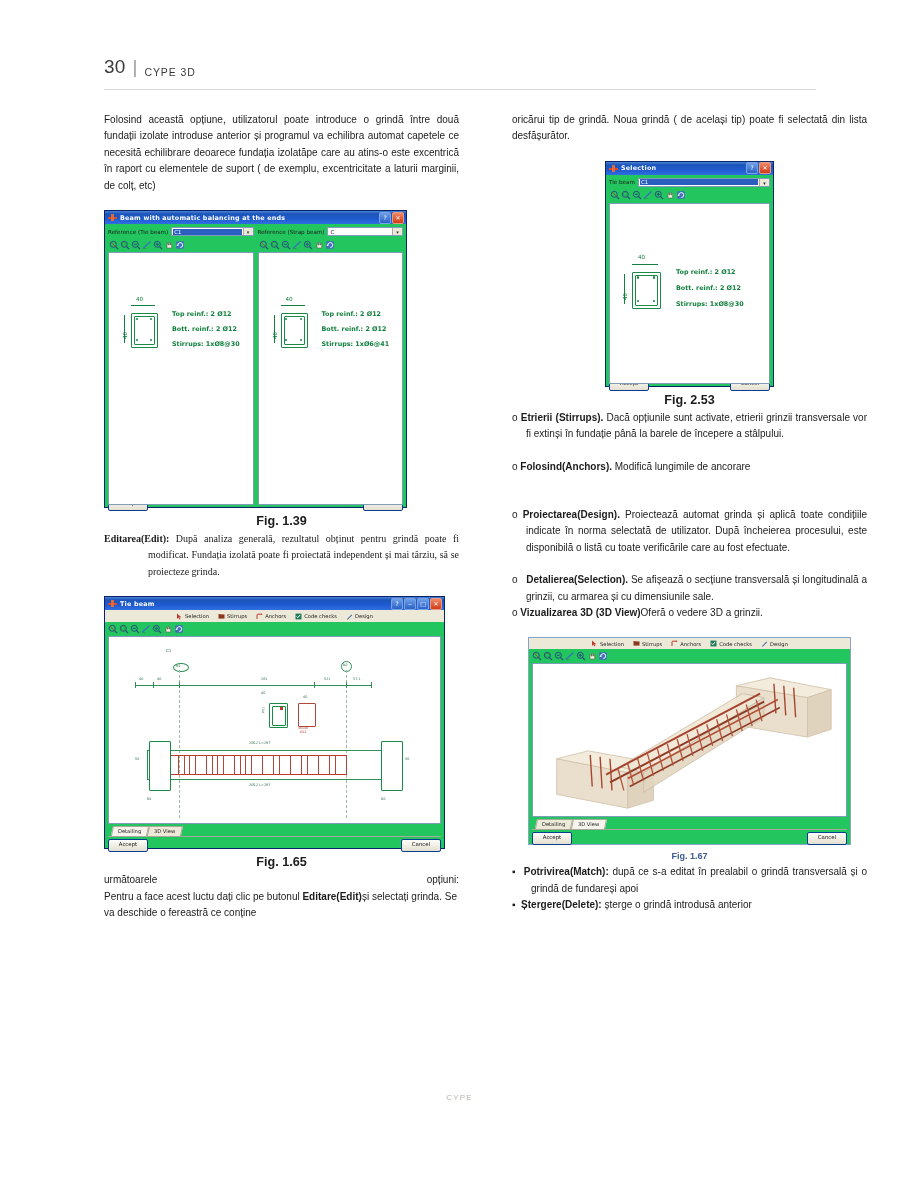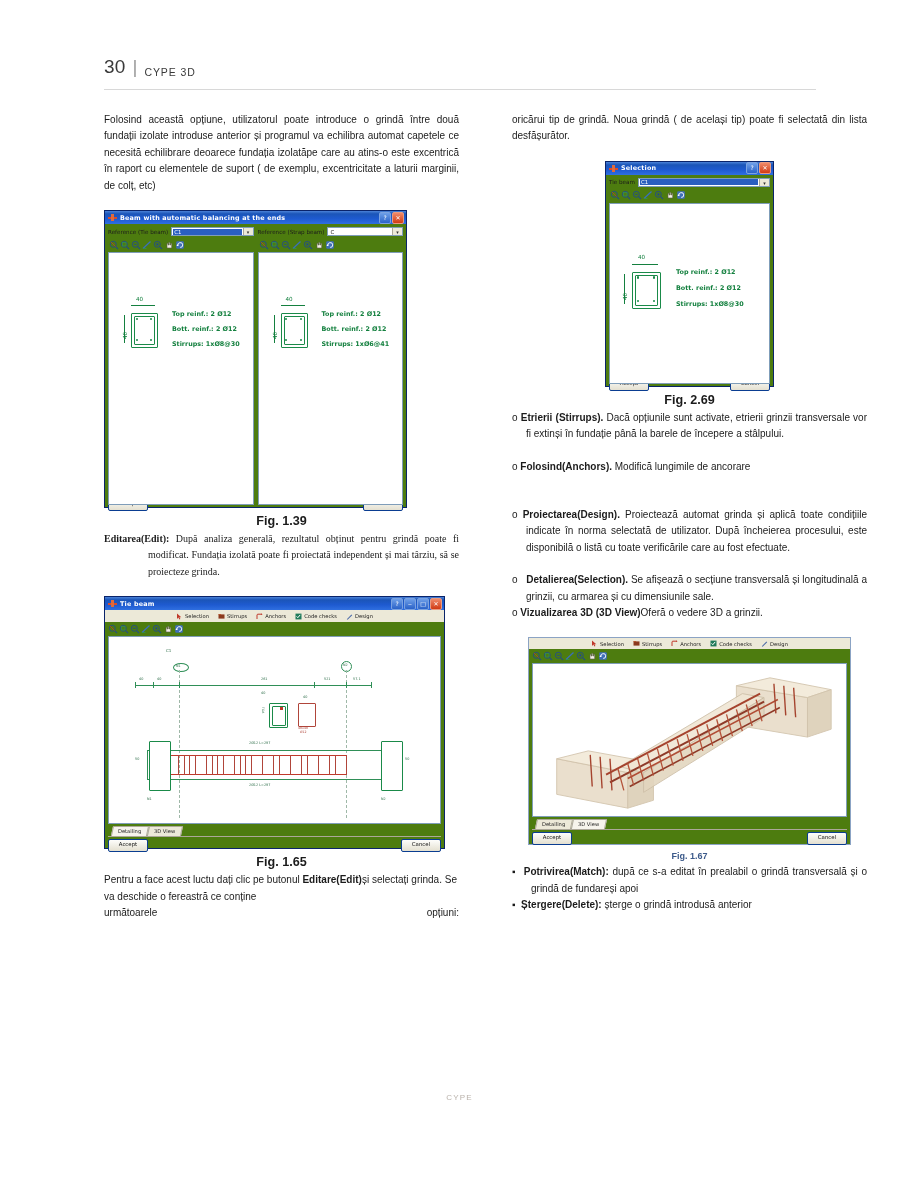--- a/index.html
+++ b/index.html
@@ -34,21 +34,21 @@
   p.ind2{padding-left:14px;text-indent:-14px;}
   p.bul{padding-left:19px;text-indent:-19px;}
   .b{font-weight:bold;}
   .gap{height:16px;}
   .spread{display:flex;justify-content:space-between;}
 
   .figcap{font-size:12.6px;font-weight:bold;text-align:center;margin:6px 0 3px 0;}
   .figcap.sm{font-size:9px;color:#3c5a8a;font-weight:bold;}
 
   
-  .win{border:1px solid #0a246a;background:#4d7c0f;box-sizing:border-box;
+  .win{border:1px solid #0a246a;background:#22c55e;box-sizing:border-box;
        font-family:"DejaVu Sans",sans-serif;}
   .win-tb{
     height:13px;display:flex;align-items:center;padding:0 2px 0 3px;
     background:linear-gradient(180deg,#4a82d8 0%,#1b55b8 22%,#1e5ad0 60%,#2f6fe0 100%);
     color:#fff;
   }
   .win-ico{width:9px;height:9px;margin-right:3px;flex:none;position:relative;}
   .win-ico::before{content:"";position:absolute;left:0;top:4px;width:9px;height:2px;background:#d94b2b;}
   .win-ico::after{content:"";position:absolute;left:3px;top:1px;width:3px;height:7px;background:#e06a3c;}
   .win-title{font-size:6.4px;font-weight:bold;letter-spacing:.2px;white-space:nowrap;
@@ -478,25 +478,25 @@
       </div>
 
       <div class="btnrow">
         <span class="xpbtn">Accept</span>
         <span class="xpbtn">Cancel</span>
       </div>
     </div>
 
     <div class="figcap">Fig. 1.65</div>
 
-    <p class="tx nj"><span>Pentru a face acest luctu dați clic pe butonul </span><span class="b">Editare(Edit)</span><span>și selectați grinda. Se va deschide o fereastră ce conține</span></p>
     <p class="tx spread">
         <span>următoarele</span>
         <span>opțiuni:</span>
       </p>
+    <p class="tx nj"><span>Pentru a face acest luctu dați clic pe butonul </span><span class="b">Editare(Edit)</span><span>și selectați grinda. Se va deschide o fereastră ce conține</span></p>
 
     <div class="gap"></div>
 
   </div>
 
   <div class="col col-right">
 
     <p class="tx">oricărui tip de grindă. Noua grindă ( de același tip) poate fi selectată din lista desfășurător.</p>
 
     <div class="gap"></div>
@@ -590,21 +590,21 @@
           </div>
         </div>
 
         <div class="btnrow" style="margin-top:-11px;">
           <span class="xpbtn">Accept</span>
           <span class="xpbtn">Cancel</span>
         </div>
       </div>
     </div>
 
-    <div class="figcap">Fig. 2.69</div>
+    <div class="figcap">Fig. 2.53</div>
 
     <p class="tx ind2"><span>o</span>&nbsp;<span class="b">Etrierii (Stirrups).</span><span> Dacă opțiunile sunt activate, etrierii grinzii transversale vor fi extinși în fundație până la barele de începere a stâlpului.</span></p>
     <div class="gap"></div>
     <p class="tx ind2 nj"><span>o</span>&nbsp;<span class="b">Folosind(Anchors).</span><span> Modifică lungimile de ancorare</span></p>
     <div class="gap"></div>
     <div class="gap"></div>
     <p class="tx ind2"><span>o</span>&nbsp;<span class="b">Proiectarea(Design).</span><span> Proiectează automat grinda și aplică toate condițiile indicate în norma selectată de utilizator. După încheierea procesului, este disponibilă o listă cu toate verificările care au fost efectuate.</span></p>
     <div class="gap"></div>
     <p class="tx ind2"><span>o</span>&nbsp;&nbsp;&nbsp;<span class="b">Detalierea(Selection).</span><span> Se afișează o secțiune transversală și longitudinală a grinzii, cu armarea și cu dimensiunile sale.</span></p>
     <p class="tx ind2 nj"><span>o</span>&nbsp;<span class="b">Vizualizarea 3D (3D View)</span><span>Oferă o vedere 3D a grinzii.</span></p>

